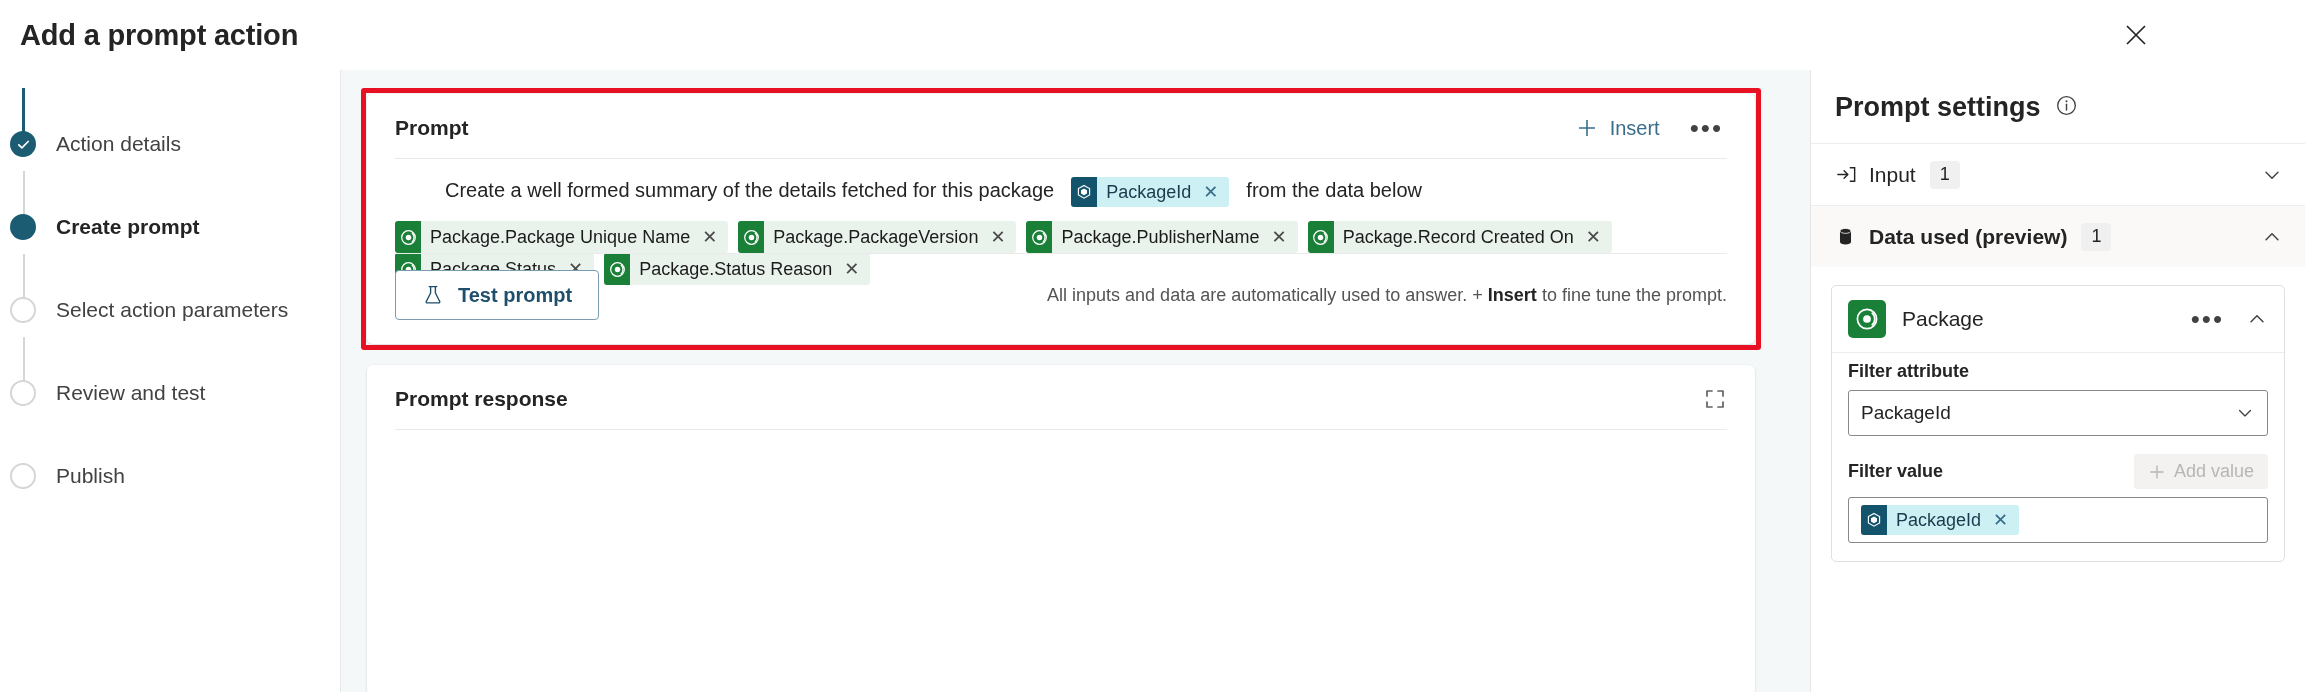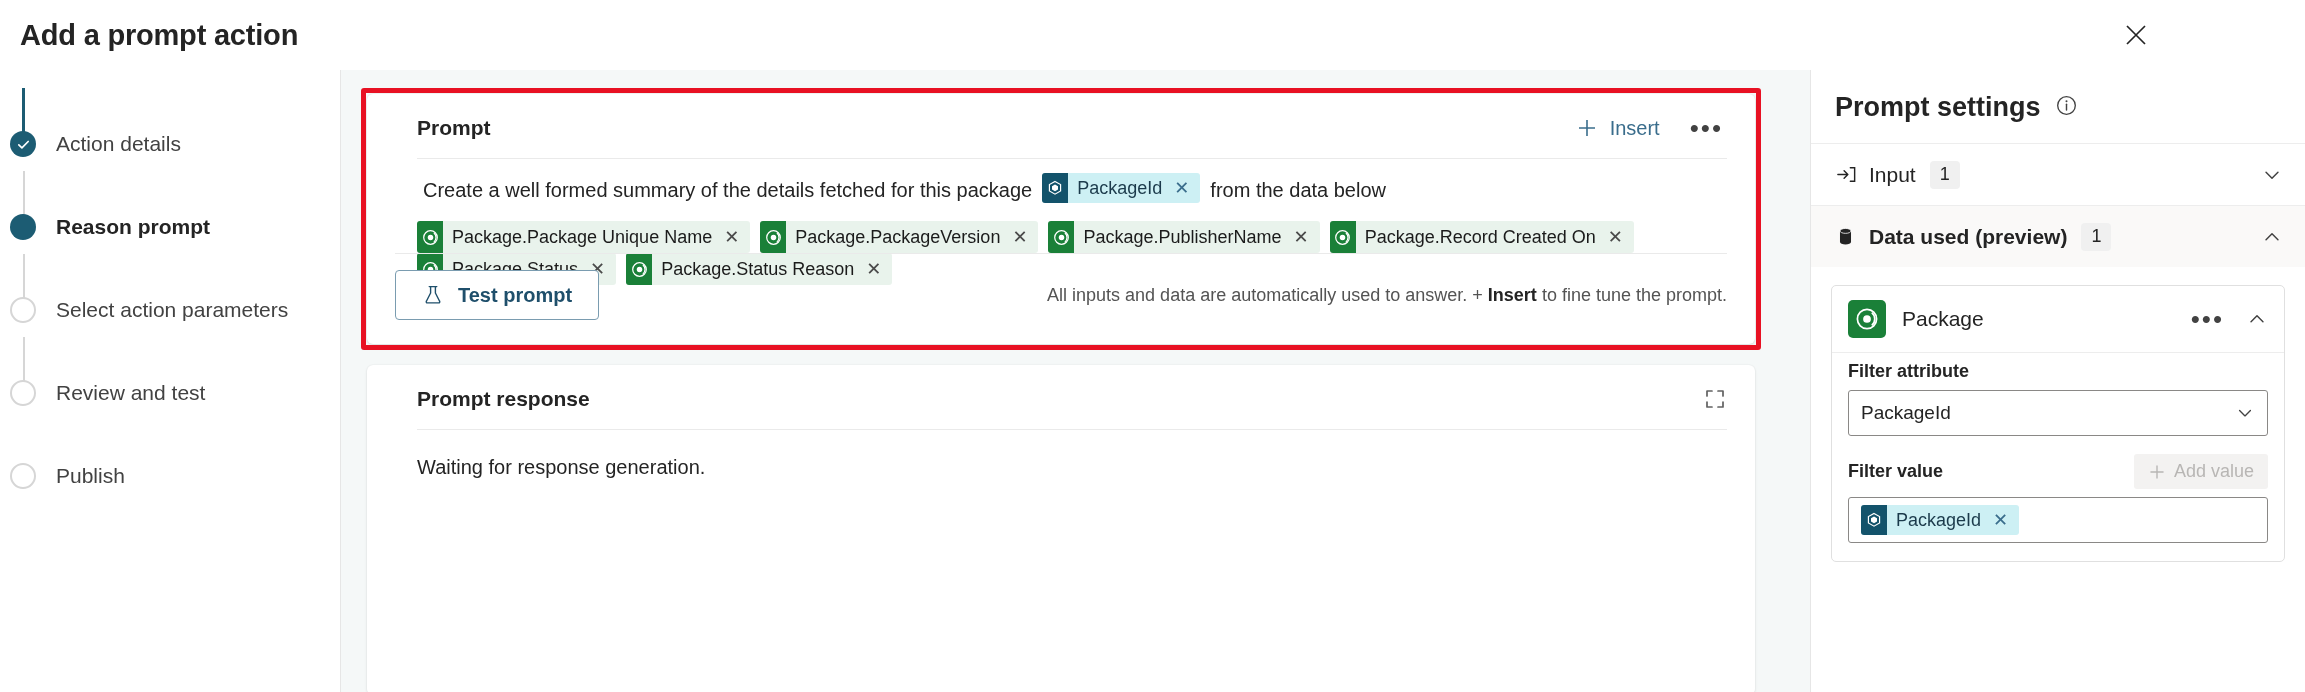--- a/index.html
+++ b/index.html
@@ -76,21 +76,20 @@
     border:5px solid #e81123;
     border-radius:3px;
     pointer-events:none; z-index:9;
   }
 
   .card {
     position:absolute;
     background:#ffffff;
     border-radius:6px;
     box-shadow:0 1px 3px rgba(0,0,0,0.10), 0 0 2px rgba(0,0,0,0.06);
-    padding-left:22px;
   }
   .card-prompt { left:26px; top:24px; width:1388px; height:250px; }
   .card-resp   { left:26px; top:295px; width:1388px; height:330px; }
 
   .card-head {
     display:flex; align-items:center; justify-content:space-between;
     padding:22px 28px 0 28px;
   }
   .card-title { font-size:21px; font-weight:700; color:#242424; }
   .card-head-actions { display:flex; align-items:center; gap:26px; }
@@ -102,21 +101,21 @@
     font-size:26px; color:#424242; cursor:pointer;
     line-height:10px; letter-spacing:2px; padding:6px 4px;
   }
   .expand-btn { cursor:pointer; color:#616161; display:flex; }
 
   .divider { height:1px; background:#eaeaea; margin:18px 28px 0 28px; }
 
   .prompt-body { padding:14px 28px 0 28px; }
   .prompt-line {
     font-size:20px; color:#242424; line-height:34px;
-    display:flex; align-items:flex-start; flex-wrap:wrap; gap:0px;
+    display:flex; align-items:flex-end; flex-wrap:wrap; gap:7px;margin-left:44px;
   }
   .ptext { margin:0 6px; }
 
   
   .chip {
     display:inline-flex; align-items:center;
     height:30px; border-radius:3px; overflow:hidden;
     margin:0 4px; vertical-align:middle;
     font-size:18px; cursor:pointer;
   }
@@ -247,21 +246,21 @@
     <span class="dot done">
       <svg width="15" height="15" viewBox="0 0 16 16" aria-hidden="true">
         <path d="M3 8.4 L6.3 11.6 L13 4.8" stroke="#ffffff" stroke-width="1.8" fill="none" stroke-linecap="round" stroke-linejoin="round"></path>
       </svg>
     </span>
     <span class="slabel">Action details</span>
   </div>
 
   <div class="step">
     <span class="dot current"></span>
-    <span class="slabel bold">Reason prompt</span>
+    <span class="slabel bold">Create prompt</span>
   </div>
 
   <div class="step">
     <span class="dot todo"></span>
     <span class="slabel">Select action parameters</span>
   </div>
 
   <div class="step">
     <span class="dot todo"></span>
     <span class="slabel">Review and test</span>
@@ -409,21 +408,20 @@
   <div class="card card-resp">
     <div class="card-head">
       <div class="card-title">Prompt response</div>
       <div class="expand-btn">
         <svg width="24" height="24" viewBox="0 0 24 24" aria-hidden="true">
           <path d="M4 9 V4 H9 M15 4 H20 V9 M20 15 V20 H15 M9 20 H4 V15" fill="none" stroke="#616161" stroke-width="1.7" stroke-linecap="round" stroke-linejoin="round"></path>
         </svg>
       </div>
     </div>
     <div class="divider"></div>
-    <div class="resp-body">Waiting for response generation.</div>
   </div>
 </div>
 
 <div class="rightpanel">
   <div class="rp-head">
     <div class="rp-title">Prompt settings</div>
     <span>
       <svg width="23" height="23" viewBox="0 0 24 24" aria-hidden="true">
         <circle cx="12" cy="12" r="9.2" fill="none" stroke="#424242" stroke-width="1.4"></circle>
         <circle cx="12" cy="7.6" r="1.05" fill="#424242"></circle>

